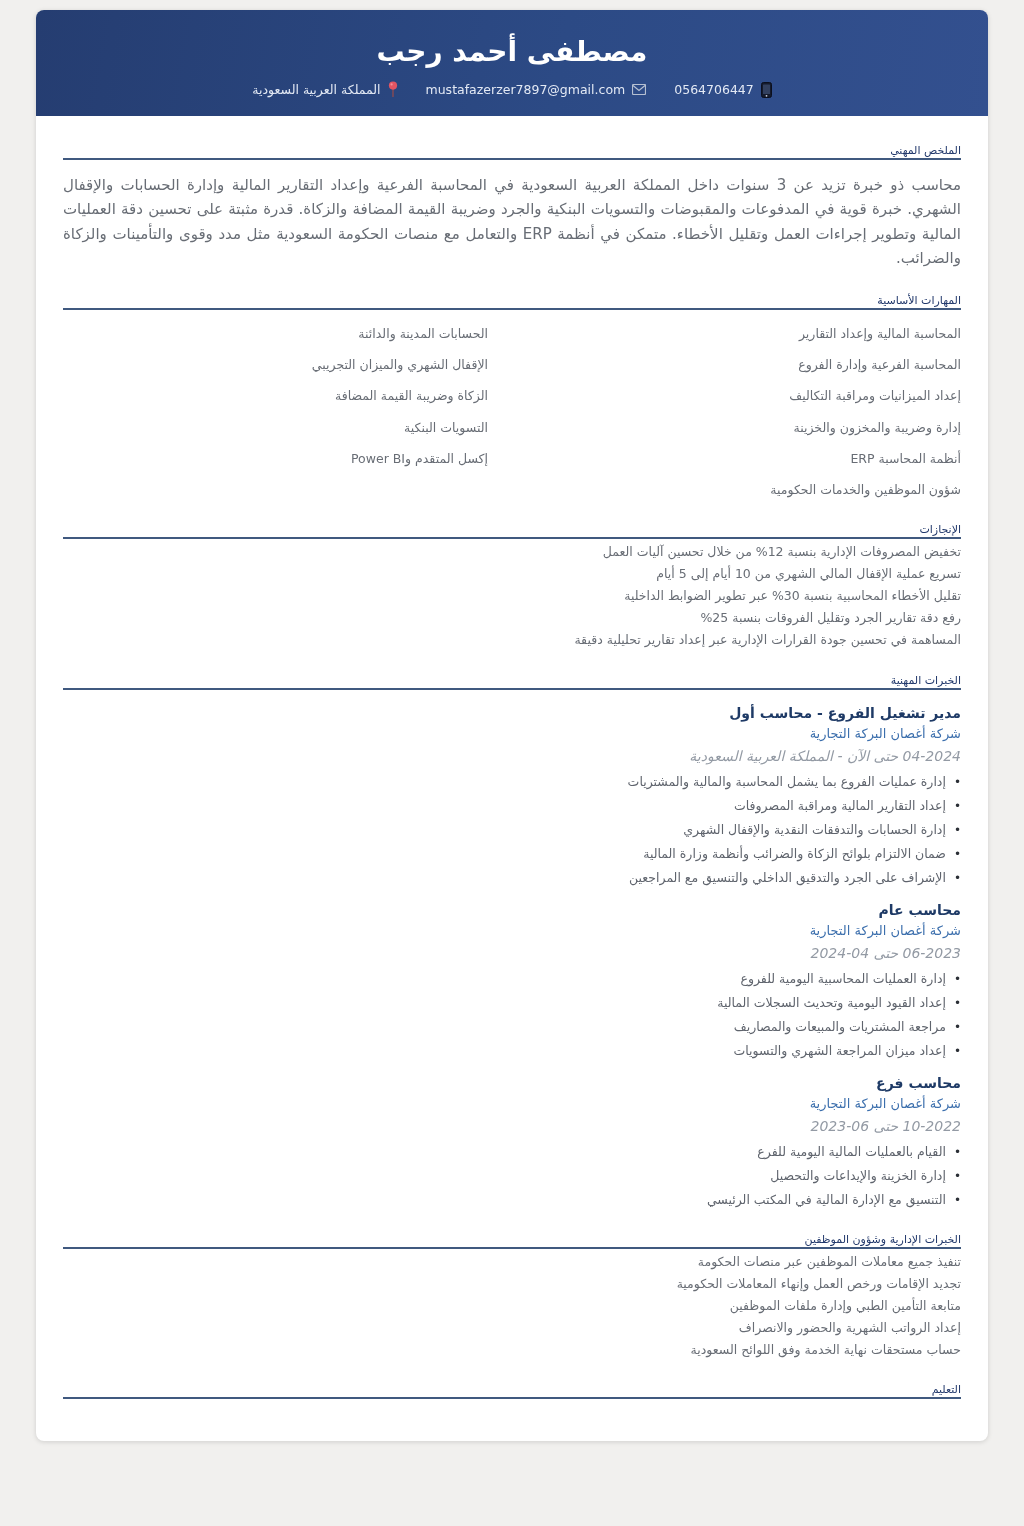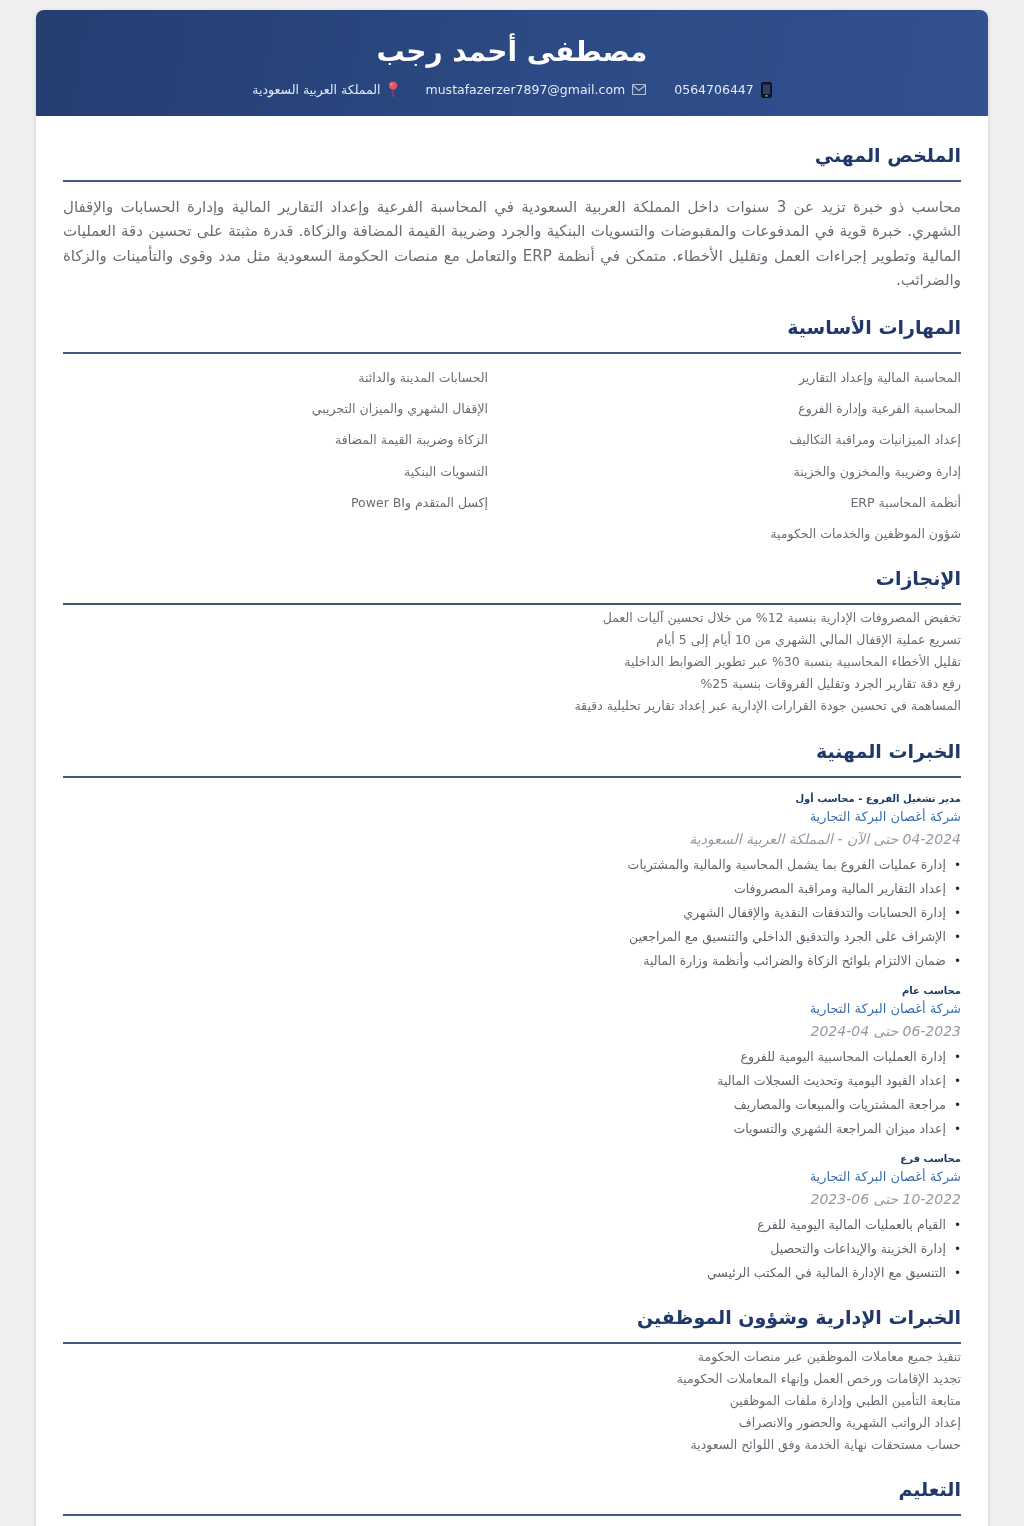--- a/index.html
+++ b/index.html
@@ -49,23 +49,23 @@
     color:#e3e9f4;
     font-size:12.5px;
   }
   .citem{display:inline-flex;align-items:center;gap:7px;}
   .citem svg{display:block;}
   
   .content{padding:4px 27px 42px;}
   section{margin-top:24px;}
   h2{
     color:var(--heading);
-    font-size:19px;
-    font-weight:700;
-    padding-bottom:14px;
+    font-size:11px;
+    font-weight:400;
+    padding-bottom:1px;
     border-bottom:2.5px solid var(--rule);
   }
   .summary{
     margin-top:13px;
     color:var(--body-text);
     font-size:15px;
     line-height:1.62;
     text-align:justify;
   }
   
@@ -88,21 +88,21 @@
     margin-top:12px;
     color:var(--body-text);
     font-size:12.5px;
     line-height:1.45;
   }
   .plain-list.airy li{margin-top:4px;}
   
   .job{margin-top:15px;}
   .job h3{
     color:var(--title-dark);
-    font-size:10px;
+    font-size:14px;
     font-weight:700;
   }
   .job .company{
     margin-top:5px;
     color:var(--company);
     font-size:13px;
   }
   .job .period{
     margin-top:7px;
     color:var(--muted);
@@ -207,22 +207,22 @@
       <h2>الخبرات المهنية</h2>
 
       <article class="job">
         <h3>مدير تشغيل الفروع - محاسب أول</h3>
         <div class="company">شركة أغصان البركة التجارية</div>
         <div class="period">04-2024 حتى الآن - المملكة العربية السعودية</div>
         <ul>
           <li>إدارة عمليات الفروع بما يشمل المحاسبة والمالية والمشتريات</li>
           <li>إعداد التقارير المالية ومراقبة المصروفات</li>
           <li>إدارة الحسابات والتدفقات النقدية والإقفال الشهري</li>
+          <li>ضمان الالتزام بلوائح الزكاة والضرائب وأنظمة وزارة المالية</li>
           <li>الإشراف على الجرد والتدقيق الداخلي والتنسيق مع المراجعين</li>
-          <li>ضمان الالتزام بلوائح الزكاة والضرائب وأنظمة وزارة المالية</li>
         </ul>
       </article>
 
       <article class="job">
         <h3>محاسب عام</h3>
         <div class="company">شركة أغصان البركة التجارية</div>
         <div class="period">06-2023 حتى 04-2024</div>
         <ul>
           <li>إدارة العمليات المحاسبية اليومية للفروع</li>
           <li>إعداد القيود اليومية وتحديث السجلات المالية</li>

